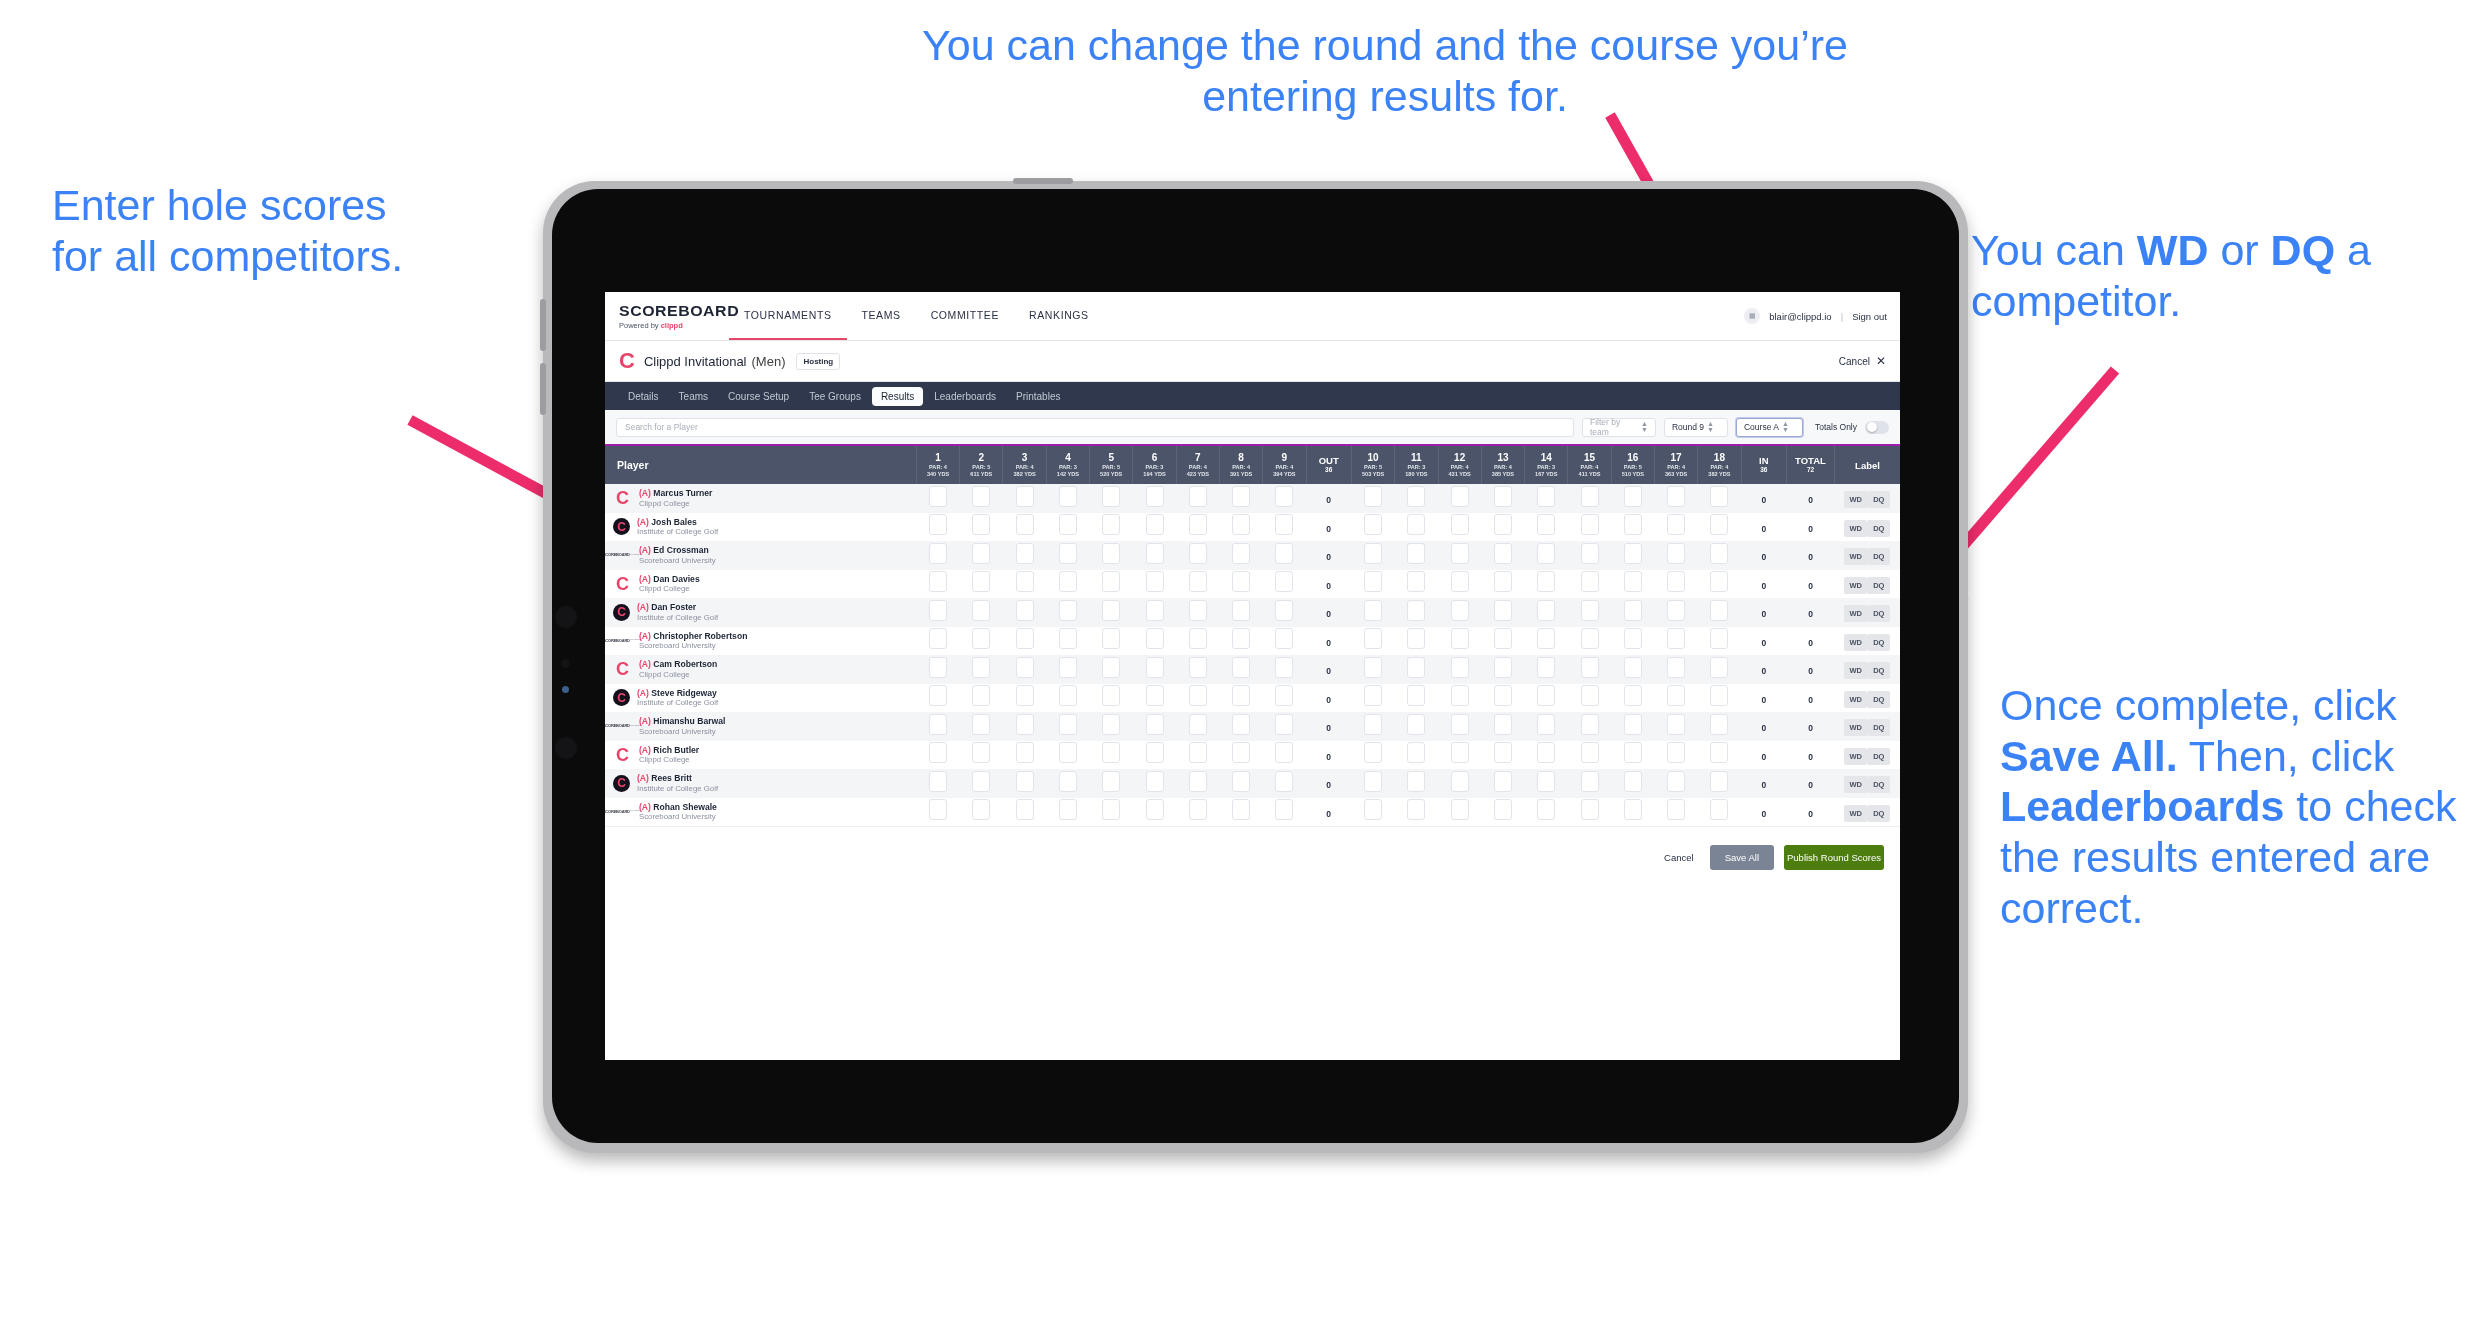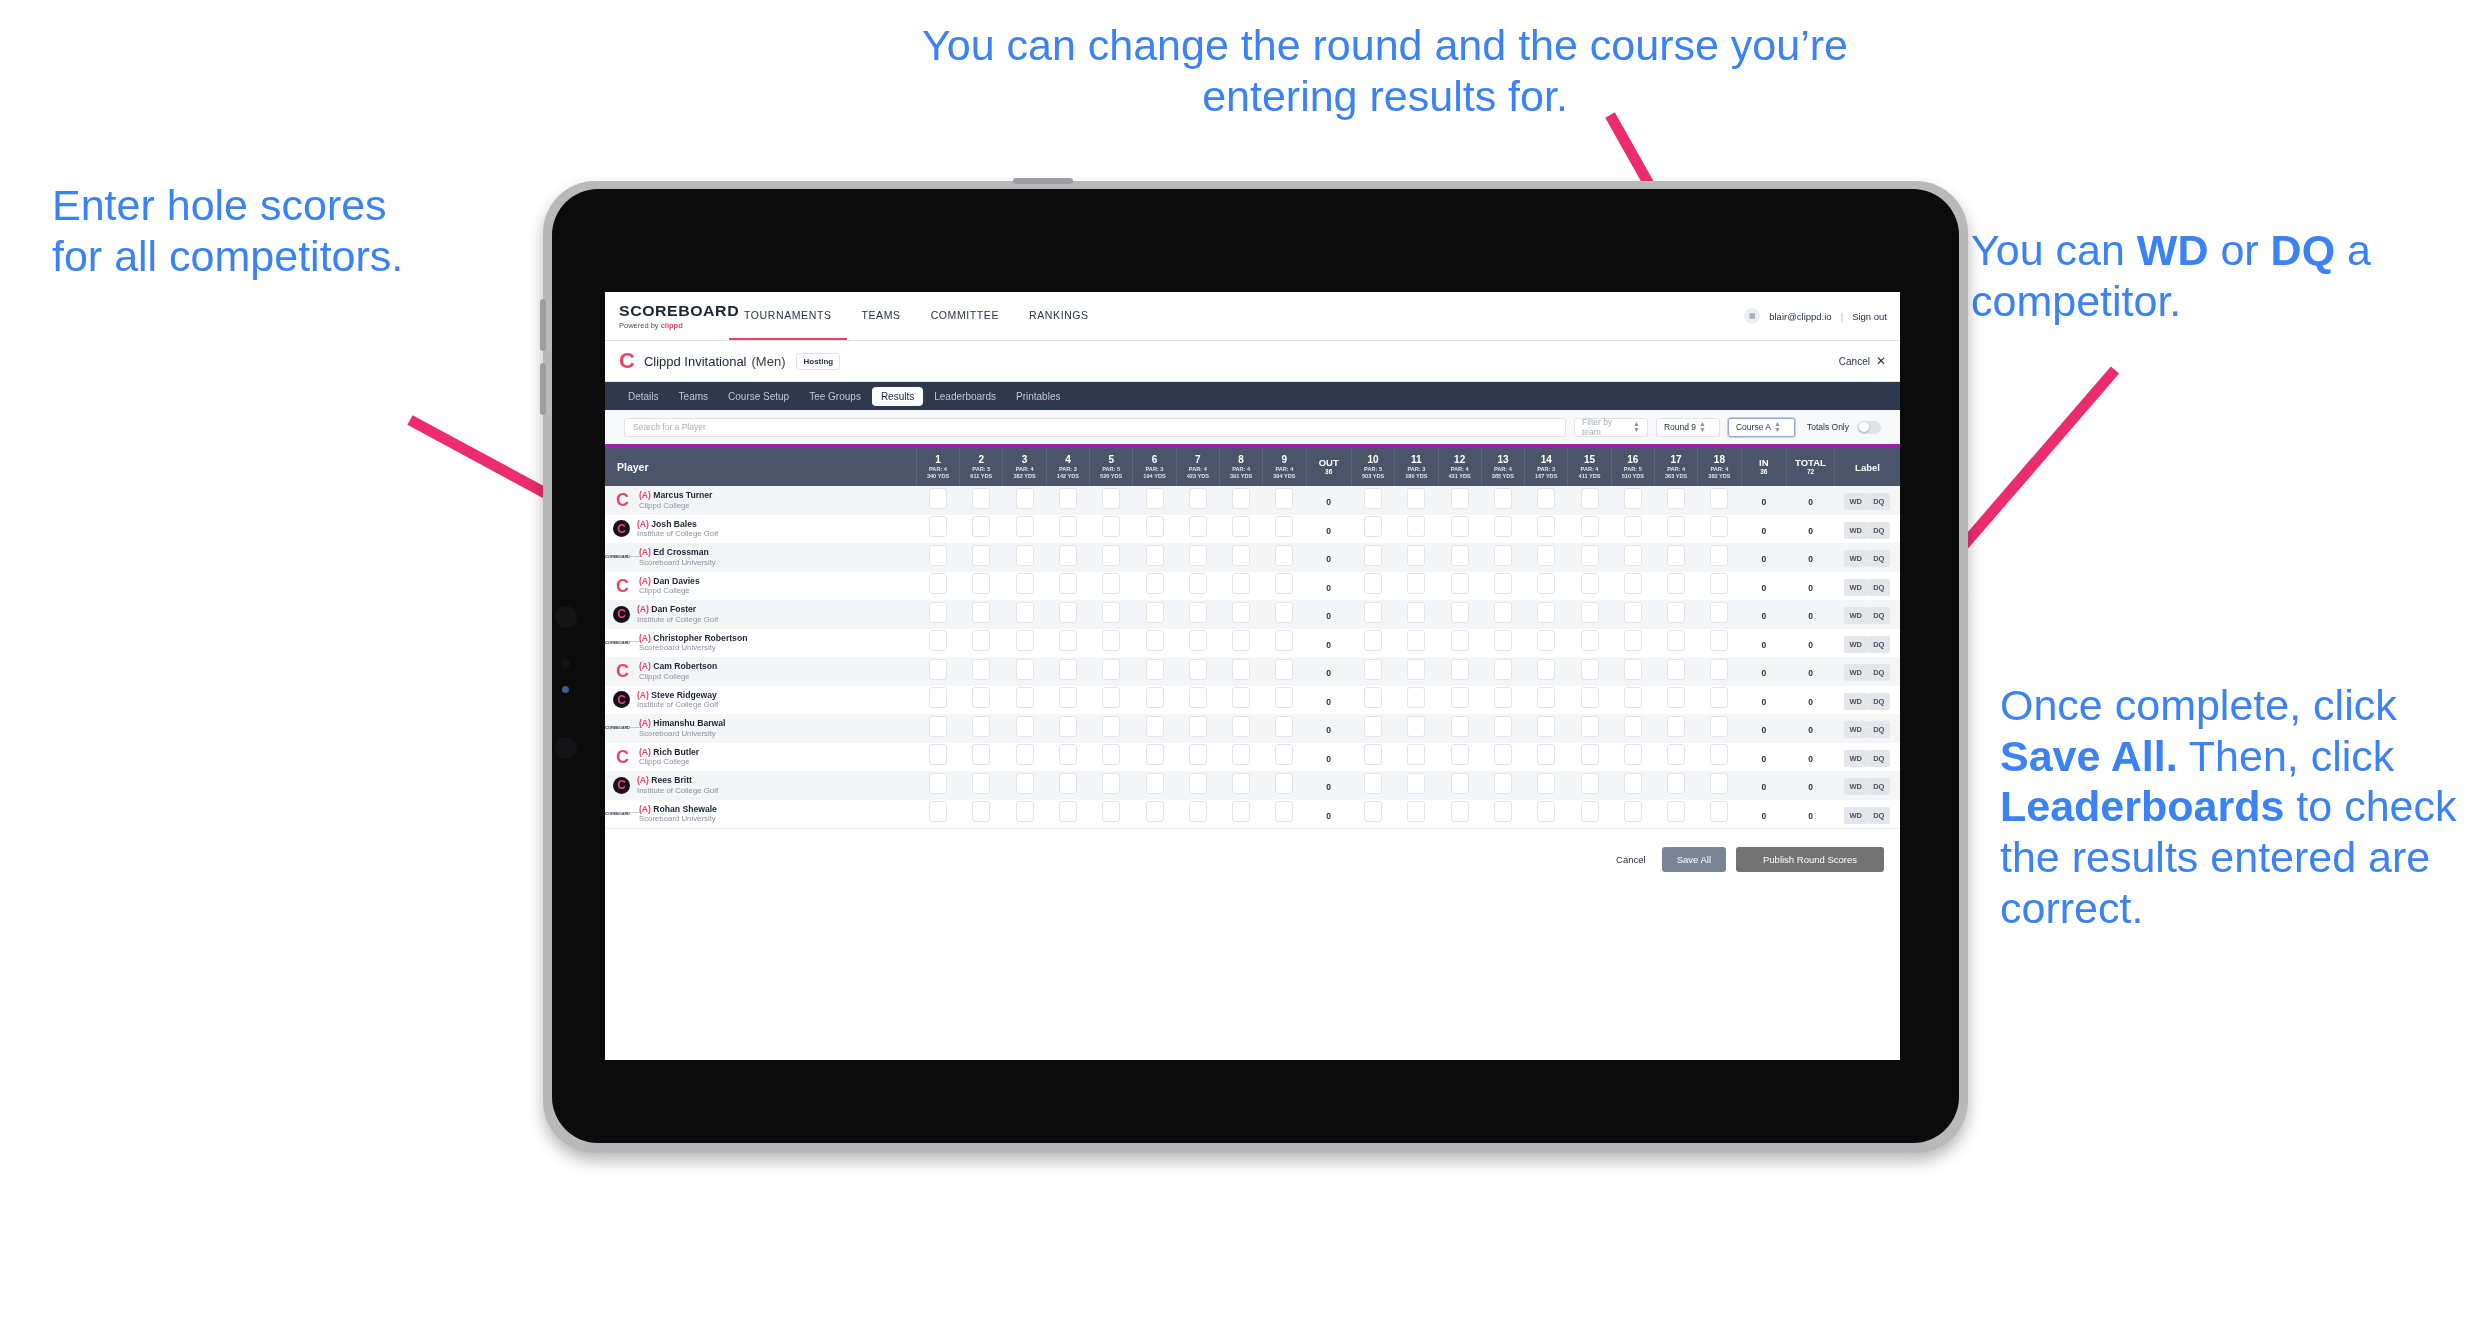--- a/index.html
+++ b/index.html
@@ -76,21 +76,21 @@
   #hostbadge{margin-left:11px;border:1px solid #dfe2e8;border-radius:3px;font-size:8px;padding:3px 6px;color:#2a3145;font-weight:bold;}
   #cancel-top{margin-left:auto;font-size:10px;color:#2a3145;display:flex;align-items:center;gap:6px;cursor:pointer;}
   #cancel-top .x{font-size:12px;}
 
   
   #subtabs{height:28px;background:#2f384c;display:flex;align-items:center;padding:0 14px;gap:2px;}
   .stab{font-size:10px;color:#c2c7d2;padding:4px 9px;border-radius:4px;cursor:pointer;}
   .stab.active{background:#fbfcfd;color:#1c2434;font-weight:normal;}
 
   
-  #filterbar{height:34px;background:#f7f8fa;display:flex;align-items:center;padding:0 19px;gap:8px;border-bottom:4px solid #a21caf;}
+  #filterbar{height:34px;background:#f7f8fa;display:flex;align-items:center;padding:0 11px;gap:8px;border-bottom:2px solid #a21caf;}
   #search-input{flex:1;height:19px;background:#fff;border:1px solid #dfe2e8;border-radius:3px;
                 font-size:8.5px;color:#a8adb8;display:flex;align-items:center;padding:0 8px;box-sizing:border-box;}
   .selbox{height:19px;border:1px solid #dfe2e8;border-radius:3px;background:#fff;display:flex;align-items:center;
           padding:0 7px;font-size:8.5px;color:#2a3145;gap:3px;box-sizing:border-box;cursor:pointer;}
   .selbox.placeholder{color:#a8adb8;}
   .selbox.focus{border-color:#9aa8d6;box-shadow:0 0 0 1px #c3cbe6;}
   .spin{font-size:7px;color:#8f95a3;line-height:.9;display:flex;flex-direction:column;}
   #sel-team{width:74px;}
   #sel-round{width:64px;}
   #sel-course{width:67px;}
@@ -133,21 +133,21 @@
   .zero{font-size:8.5px;color:#2a3145;font-weight:bold;}
   .wd,.dq{display:inline-block;background:#e4e6ea;color:#4a5161;font-size:7.5px;font-weight:bold;
           padding:4px 4px;border-radius:2px;cursor:pointer;min-width:15px;}
   td.labelcell{white-space:nowrap;}
 
   
   #footer{height:60px;background:#fff;border-top:1px solid #eceef2;display:flex;align-items:center;justify-content:flex-end;
           padding-right:16px;gap:10px;}
   #btn-cancel{font-size:9.5px;color:#2a3145;cursor:pointer;padding:0 6px;}
   #btn-saveall{background:#7b8494;color:#fff;font-size:9.5px;padding:7px 15px;border-radius:3px;cursor:pointer;}
-  #btn-publish{background:#737373;color:#fff;font-size:9.5px;padding:7px 27px;border-radius:3px;cursor:pointer;}
+  #btn-publish{background:#4d7c0f;color:#fff;font-size:9.5px;padding:7px 3px;border-radius:3px;cursor:pointer;}
 </style>
 </head>
 <body>
 
 <div class="annot" id="annot-top">You can change the round and the course you’re entering results for.</div>
 <div class="annot" id="annot-left">Enter hole scores for all competitors.</div>
 
 <div class="annot" id="annot-wd">
   <span>You can </span><b>WD</b><span> or </span><b>DQ</b><span> a competitor.</span>
 </div>

